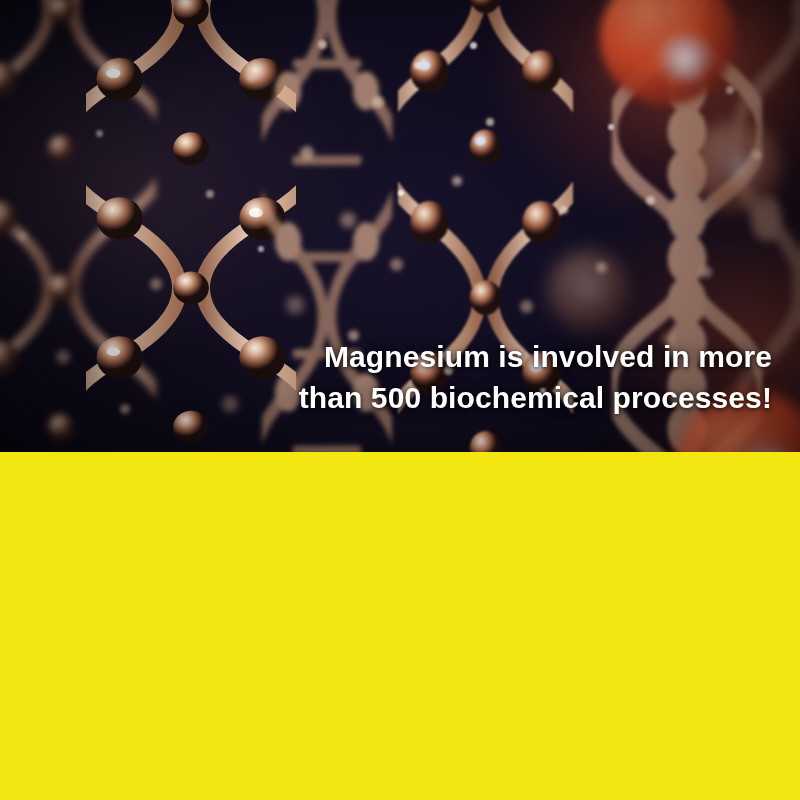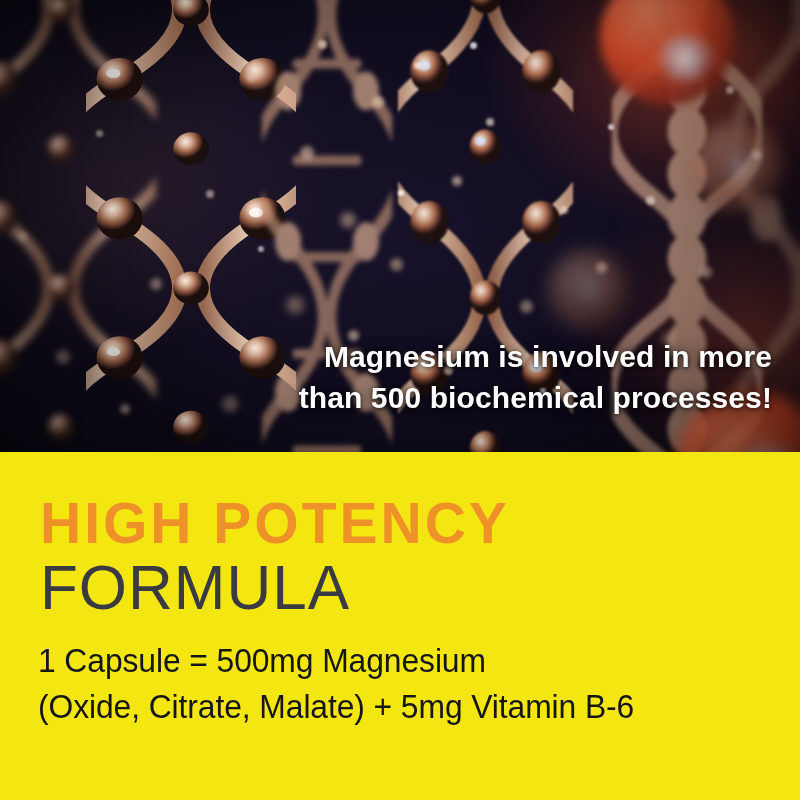--- a/index.html
+++ b/index.html
@@ -471,24 +471,16 @@
     <div class="vignette"></div>
 
     <div class="headline">
       <span class="hl-line">Magnesium is involved in more</span>
       <span class="hl-line">than 500 biochemical processes!</span>
     </div>
   </div>
 
   <div class="info-panel">
 
-    <div class="title-block">
-      <span class="title-primary">HIGH POTENCY</span>
-      <span class="title-secondary">FORMULA</span>
-    </div>
-
-    <div class="dose-block">
-      <span class="dose-line">1 Capsule = 500mg Magnesium</span>
-      <span class="dose-line">(Oxide, Citrate, Malate) + 5mg Vitamin B-6</span>
-    </div>
+
   </div>
 
 </div>
 
 </body></html>

